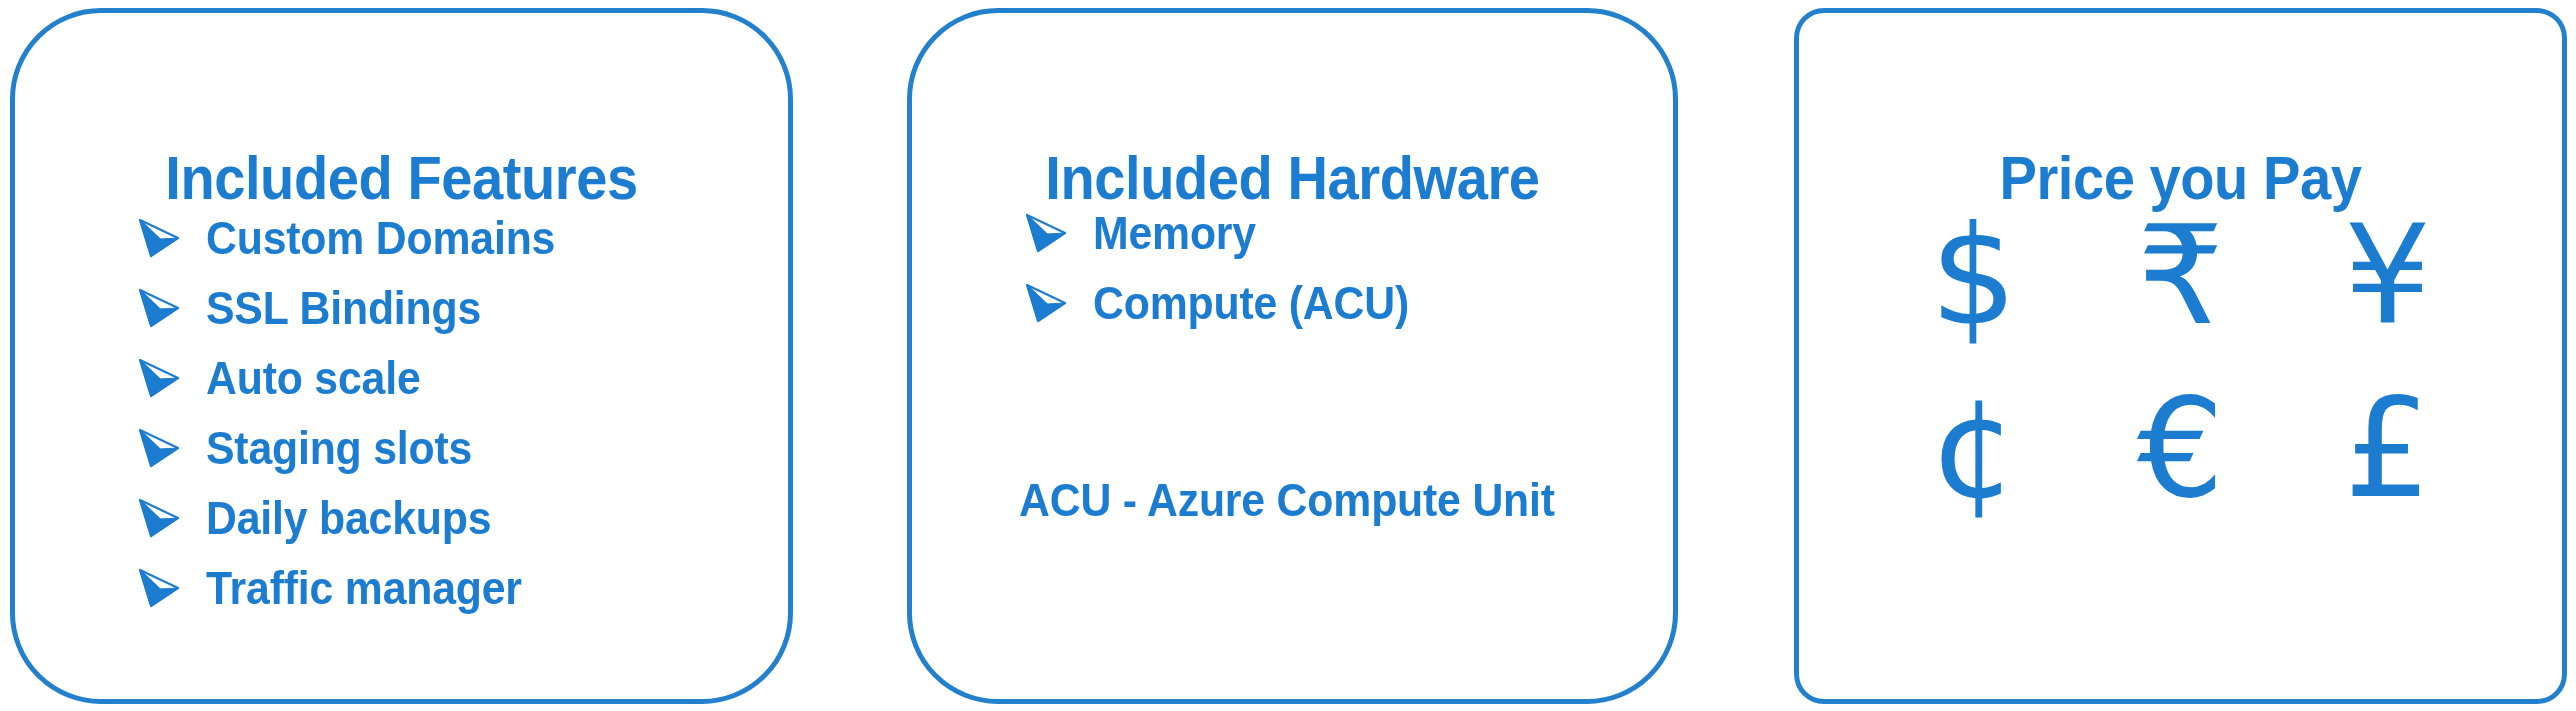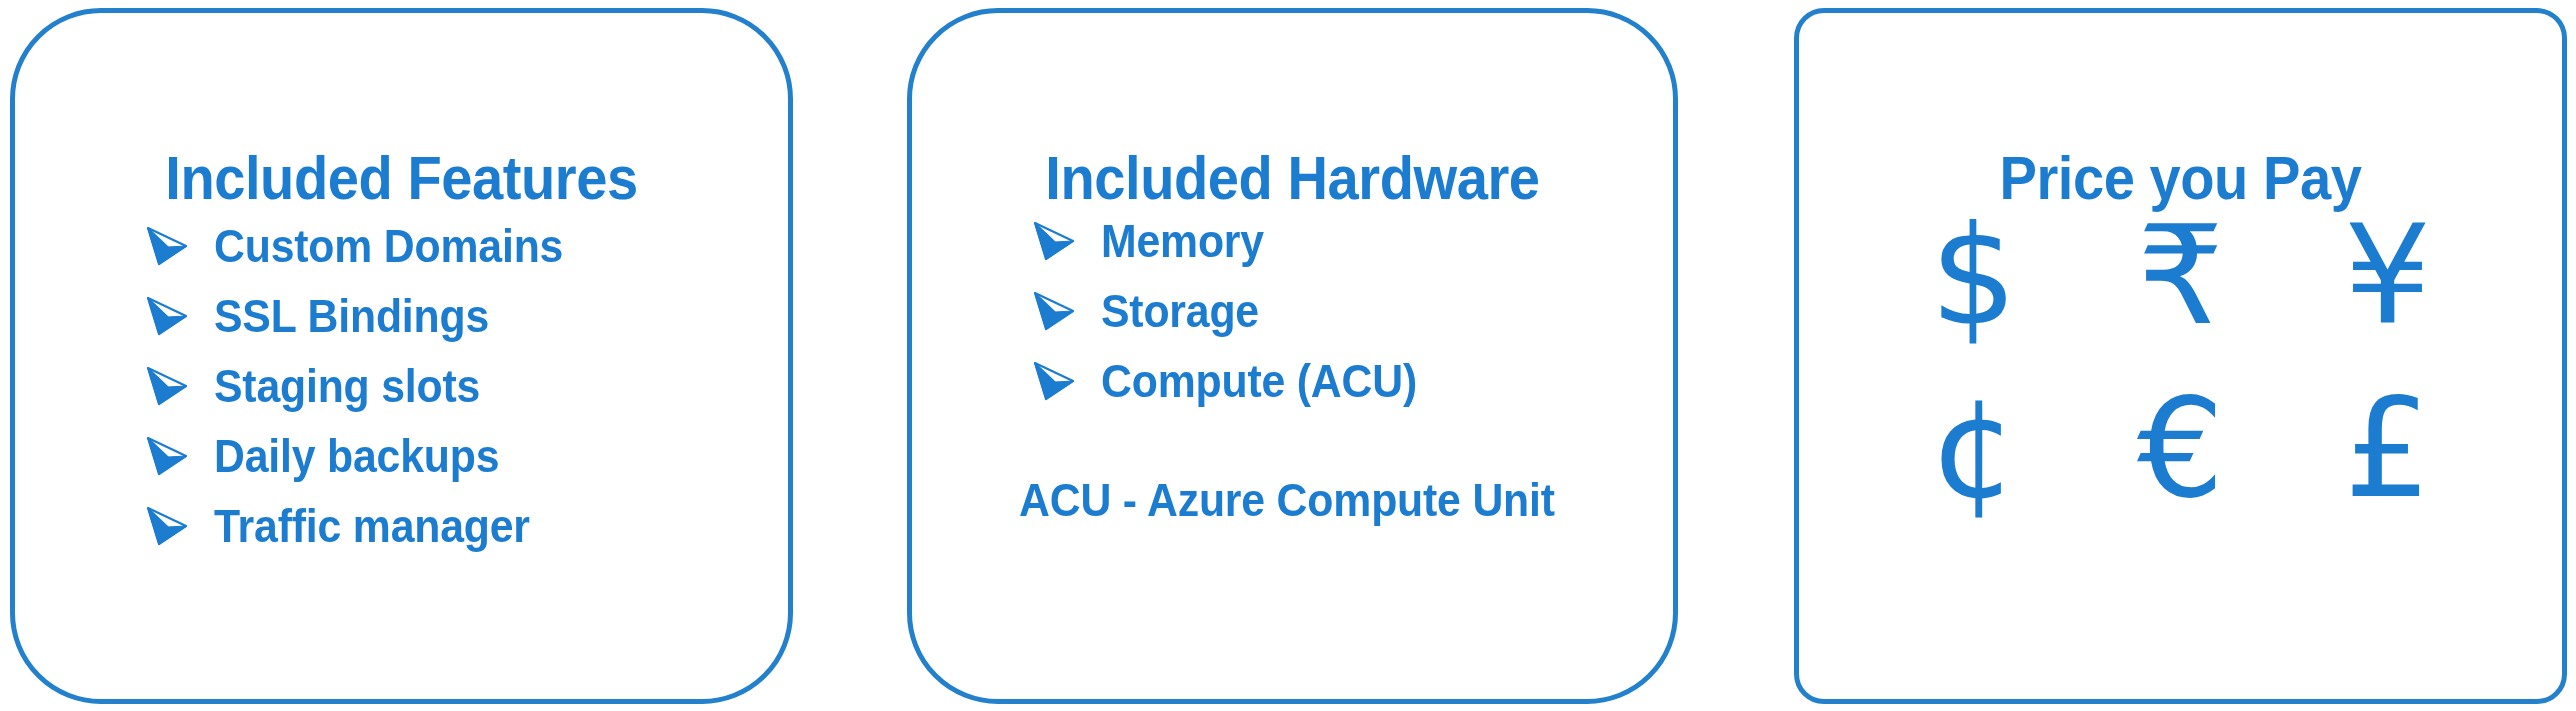--- a/index.html
+++ b/index.html
@@ -49,21 +49,21 @@
     white-space: nowrap;
     transform: scaleX(0.92);
   }
   #card-features .card-title { top: 84px; }
   #card-hardware .card-title { top: 84px; }
   #card-price    .card-title { top: 84px; }
 
   
   .bullet-list {
     position: absolute;
-    margin: 12px;
+    margin: 4px;
     padding: 0;
     list-style: none;
   }
   #features-list { left: 117px; top: 186px; }
   #hardware-list { left: 107px; top: 181px; }
 
   .bullet-item {
     display: flex;
     align-items: center;
     white-space: nowrap;
@@ -149,20 +149,30 @@
         <span class="bullet-arrow">
           <svg viewBox="0 0 44 42" width="44" height="42" aria-hidden="true">
             <path d="M4 3 L42 21 L15 39 Z" fill="none" stroke="#1C7CD0" stroke-width="2.2" stroke-linejoin="round"></path>
             <path d="M4 3 L24 22 L15 39 Z" fill="#1C7CD0" stroke="#1C7CD0" stroke-width="1.4" stroke-linejoin="round"></path>
             <path d="M24 22 L42 21 L15 39 Z" fill="#1C7CD0" stroke="#1C7CD0" stroke-width="1.2" stroke-linejoin="round"></path>
           </svg>
         </span>
         <span class="bullet-label">SSL Bindings</span>
       </li>
 
+      <li class="bullet-item">
+        <span class="bullet-arrow">
+          <svg viewBox="0 0 44 42" width="44" height="42" aria-hidden="true">
+            <path d="M4 3 L42 21 L15 39 Z" fill="none" stroke="#1C7CD0" stroke-width="2.2" stroke-linejoin="round"></path>
+            <path d="M4 3 L24 22 L15 39 Z" fill="#1C7CD0" stroke="#1C7CD0" stroke-width="1.4" stroke-linejoin="round"></path>
+            <path d="M24 22 L42 21 L15 39 Z" fill="#1C7CD0" stroke="#1C7CD0" stroke-width="1.2" stroke-linejoin="round"></path>
+          </svg>
+        </span>
+        <span class="bullet-label">Auto scale</span>
+      </li>
 
       <li class="bullet-item">
         <span class="bullet-arrow">
           <svg viewBox="0 0 44 42" width="44" height="42" aria-hidden="true">
             <path d="M4 3 L42 21 L15 39 Z" fill="none" stroke="#1C7CD0" stroke-width="2.2" stroke-linejoin="round"></path>
             <path d="M4 3 L24 22 L15 39 Z" fill="#1C7CD0" stroke="#1C7CD0" stroke-width="1.4" stroke-linejoin="round"></path>
             <path d="M24 22 L42 21 L15 39 Z" fill="#1C7CD0" stroke="#1C7CD0" stroke-width="1.2" stroke-linejoin="round"></path>
           </svg>
         </span>
         <span class="bullet-label">Staging slots</span>
@@ -202,30 +212,20 @@
         <span class="bullet-arrow">
           <svg viewBox="0 0 44 42" width="44" height="42" aria-hidden="true">
             <path d="M4 3 L42 21 L15 39 Z" fill="none" stroke="#1C7CD0" stroke-width="2.2" stroke-linejoin="round"></path>
             <path d="M4 3 L24 22 L15 39 Z" fill="#1C7CD0" stroke="#1C7CD0" stroke-width="1.4" stroke-linejoin="round"></path>
             <path d="M24 22 L42 21 L15 39 Z" fill="#1C7CD0" stroke="#1C7CD0" stroke-width="1.2" stroke-linejoin="round"></path>
           </svg>
         </span>
         <span class="bullet-label">Memory</span>
       </li>
 
-      <li class="bullet-item">
-        <span class="bullet-arrow">
-          <svg viewBox="0 0 44 42" width="44" height="42" aria-hidden="true">
-            <path d="M4 3 L42 21 L15 39 Z" fill="none" stroke="#1C7CD0" stroke-width="2.2" stroke-linejoin="round"></path>
-            <path d="M4 3 L24 22 L15 39 Z" fill="#1C7CD0" stroke="#1C7CD0" stroke-width="1.4" stroke-linejoin="round"></path>
-            <path d="M24 22 L42 21 L15 39 Z" fill="#1C7CD0" stroke="#1C7CD0" stroke-width="1.2" stroke-linejoin="round"></path>
-          </svg>
-        </span>
-        <span class="bullet-label">Storage</span>
-      </li>
 
       <li class="bullet-item">
         <span class="bullet-arrow">
           <svg viewBox="0 0 44 42" width="44" height="42" aria-hidden="true">
             <path d="M4 3 L42 21 L15 39 Z" fill="none" stroke="#1C7CD0" stroke-width="2.2" stroke-linejoin="round"></path>
             <path d="M4 3 L24 22 L15 39 Z" fill="#1C7CD0" stroke="#1C7CD0" stroke-width="1.4" stroke-linejoin="round"></path>
             <path d="M24 22 L42 21 L15 39 Z" fill="#1C7CD0" stroke="#1C7CD0" stroke-width="1.2" stroke-linejoin="round"></path>
           </svg>
         </span>
         <span class="bullet-label">Compute (ACU)</span>

